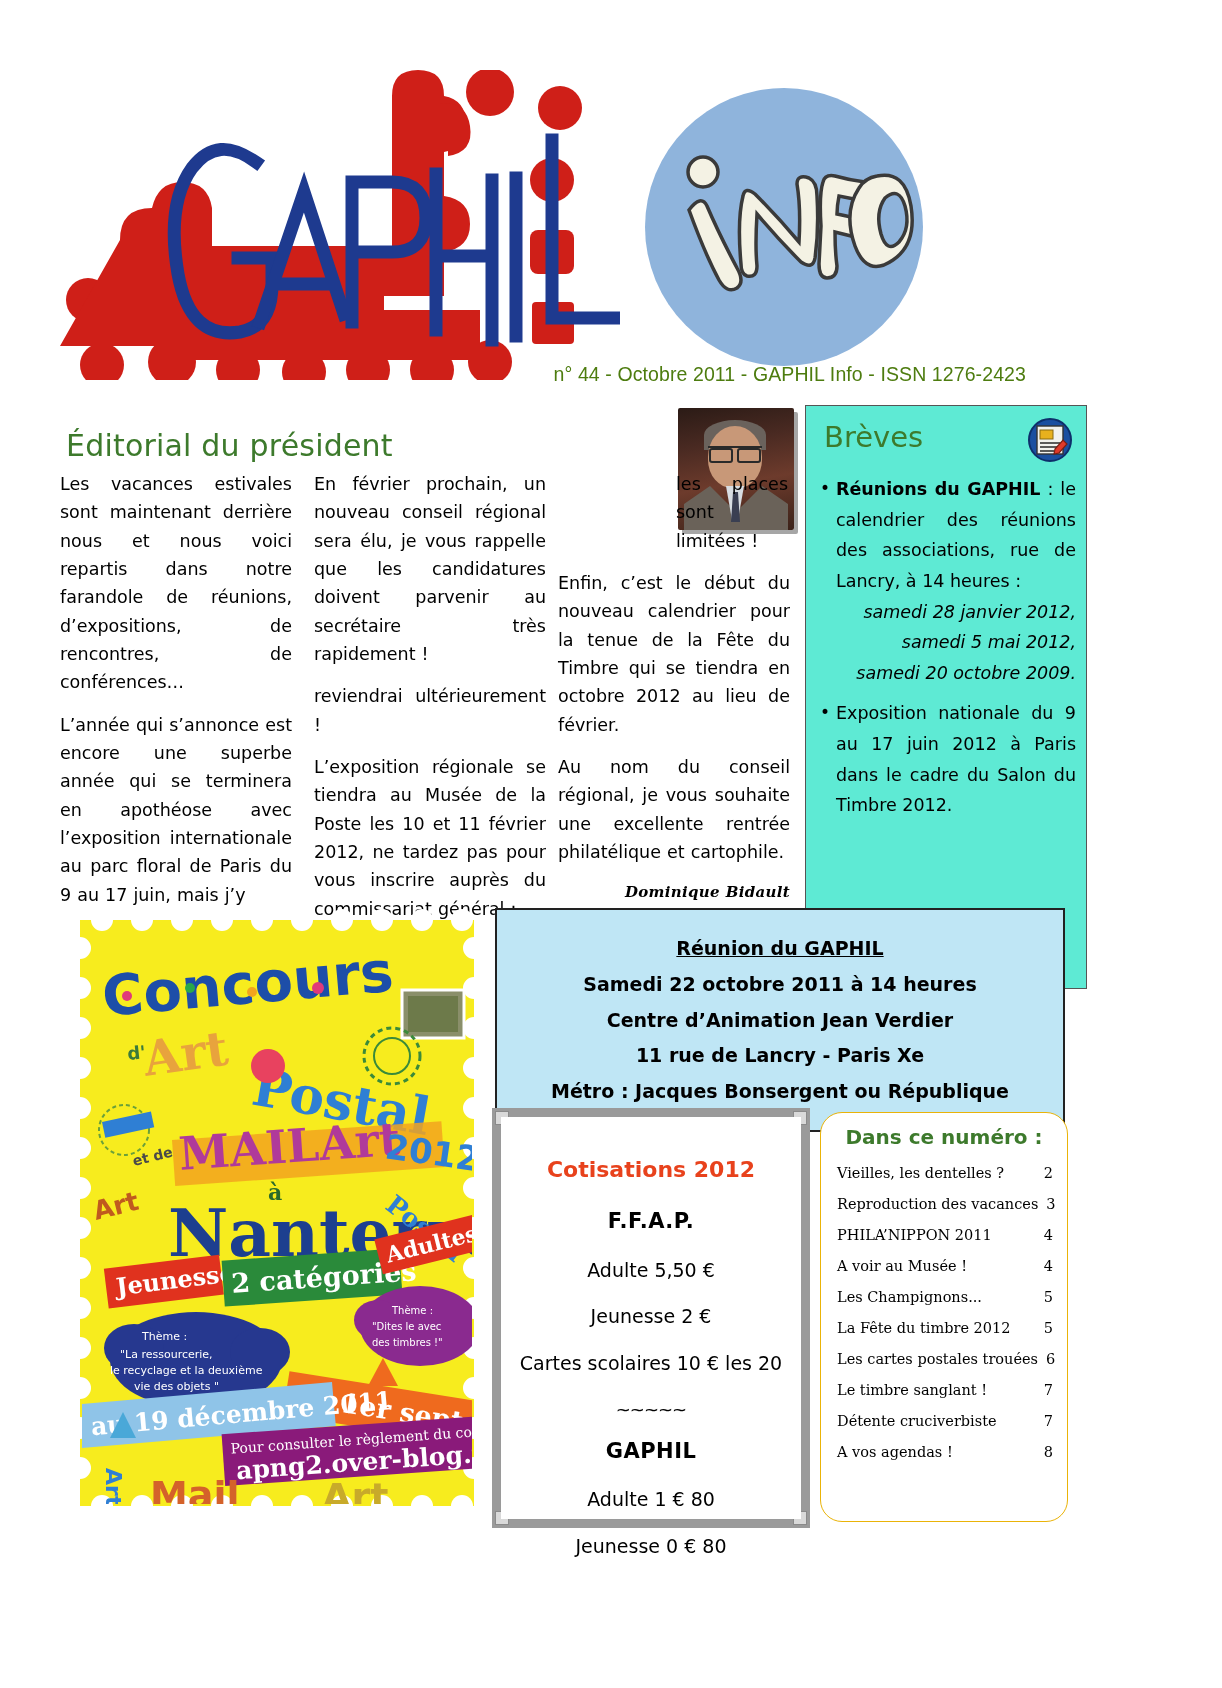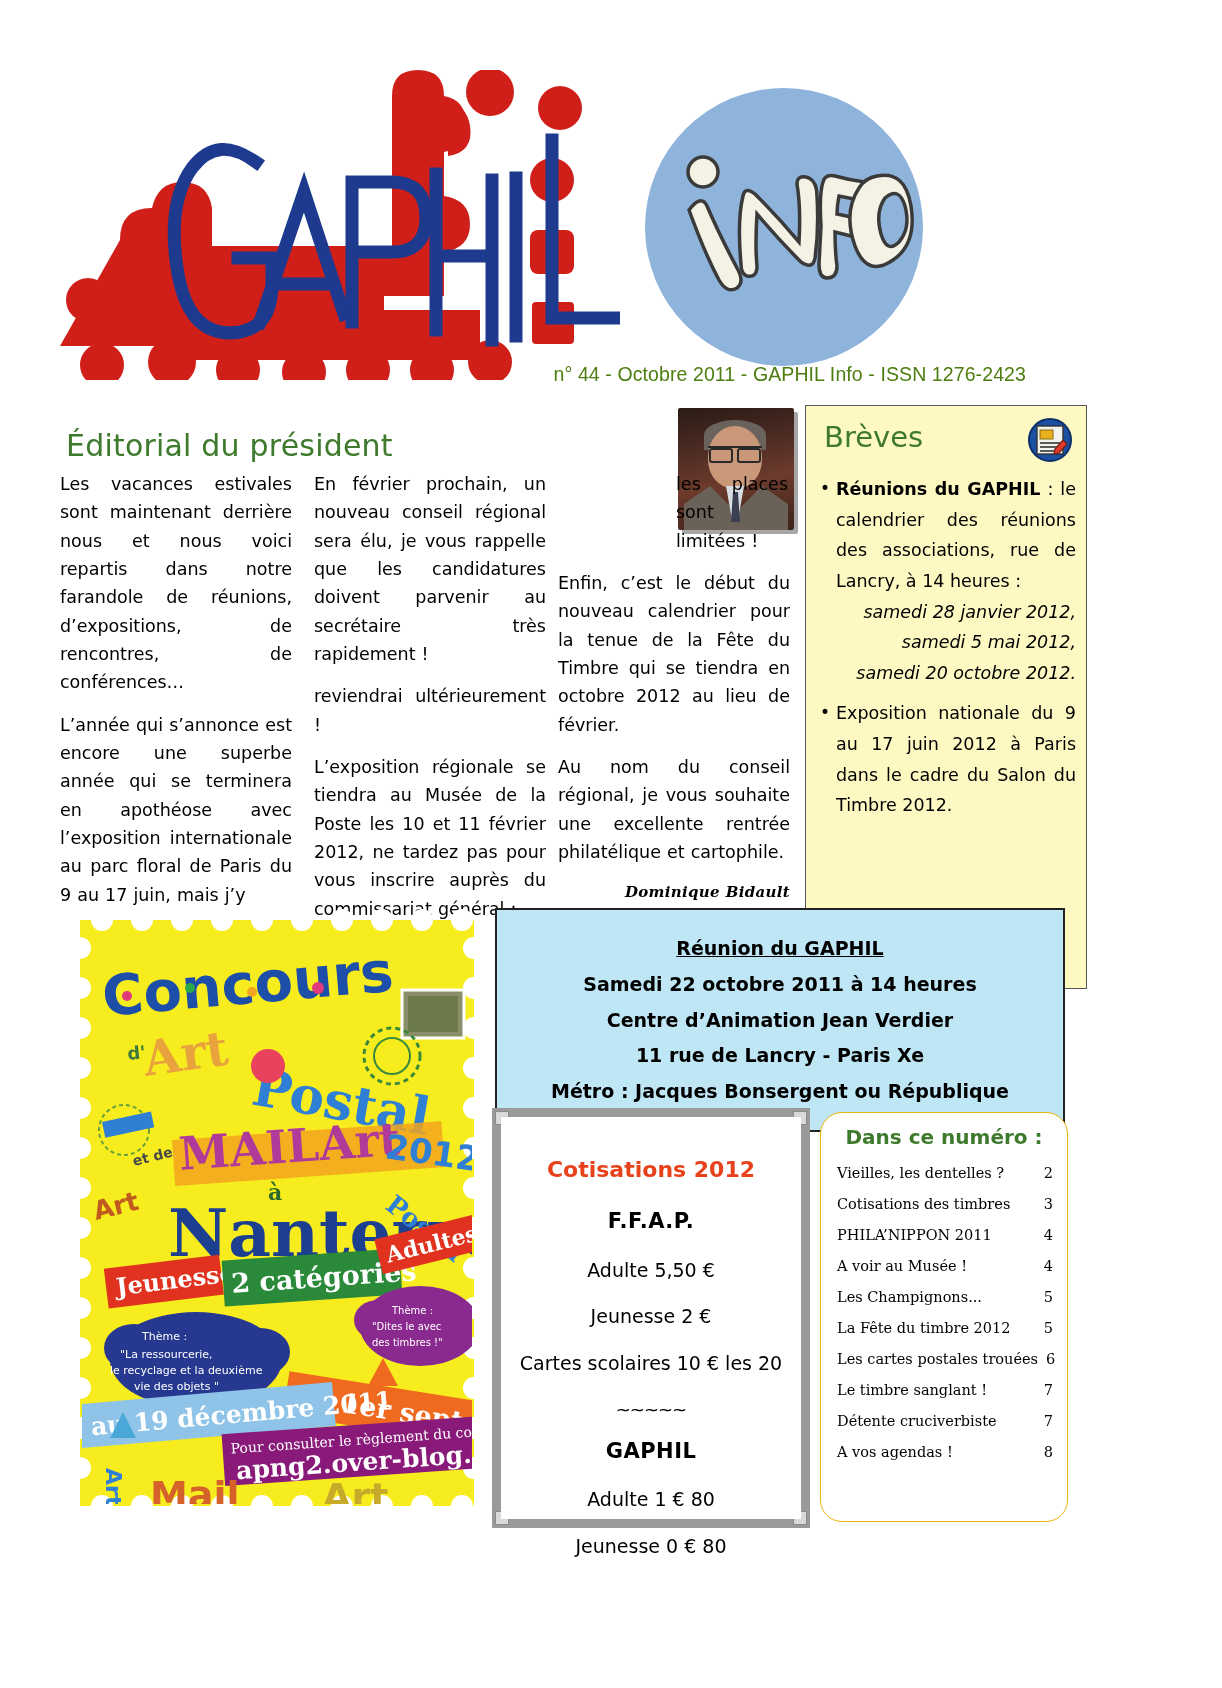--- a/index.html
+++ b/index.html
@@ -78,21 +78,21 @@
   .edcol.c3{left:498px;width:232px;}
   .edcol.c3 .narrow p{width:112px;margin-left:118px;text-align:justify;}
   .sig{
     font-family:"DejaVu Serif",serif;font-style:italic;font-weight:700;
     font-size:15px;text-align:right;margin-top:4px;letter-spacing:.3px;
   }
 
   
   .breves{
     position:absolute;left:805px;top:405px;width:282px;height:584px;
-    border:1.5px solid #555;background:#fef9c3;box-sizing:border-box;
+    border:1.5px solid #555;background:#5eead4;box-sizing:border-box;
   }
   .breves-title{
     position:absolute;left:18px;top:14px;font-size:29px;color:#3d7a2c;
   }
   .breves-icon{
     position:absolute;right:14px;top:12px;width:44px;height:44px;
   }
   .breves ul{
     position:absolute;left:14px;top:68px;right:10px;margin:0;padding:0 0 0 16px;
     list-style:none;font-size:17.5px;line-height:1.75;
@@ -263,21 +263,21 @@
       <g stroke="#2a2a2a" stroke-width="1.4">
         <path d="M12 25h20M12 29h20M12 33h14"></path>
       </g>
       <path d="M27 31l8-9 4 4-8 9-5 1z" fill="#e03a2a" stroke="#7a1d12" stroke-width="1.2"></path>
     </svg>
     <ul>
       <li>
         <b>Réunions du GAPHIL</b><span> : le calendrier des réunions des associations, rue de Lancry, à 14 heures :</span>
         <span class="dates">samedi 28 janvier 2012,</span>
         <span class="dates">samedi 5 mai 2012,</span>
-        <span class="dates">samedi 20 octobre 2012.</span>
+        <span class="dates">samedi 20 octobre 2009.</span>
       </li>
       <li>
         <span>Exposition nationale du 9 au 17 juin 2012 à Paris dans le cadre du Salon du Timbre 2012.</span>
       </li>
     </ul>
   </div>
 
   <div class="poster">
     <svg width="410" height="610" viewBox="0 0 410 610">
       <defs>
@@ -464,21 +464,21 @@
   </div>
 
   <div class="toc">
     <div class="toc-title">Dans ce numéro :</div>
     <div class="toc-list">
       <div class="toc-row">
         <span class="lbl">Vieilles, les dentelles ?</span>
         <span class="pg">2</span>
       </div>
       <div class="toc-row">
-        <span class="lbl">Cotisations des timbres</span>
+        <span class="lbl">Reproduction des vacances</span>
         <span class="pg">3</span>
       </div>
       <div class="toc-row">
         <span class="lbl">PHILA’NIPPON 2011</span>
         <span class="pg">4</span>
       </div>
       <div class="toc-row">
         <span class="lbl">A voir au Musée !</span>
         <span class="pg">4</span>
       </div>

